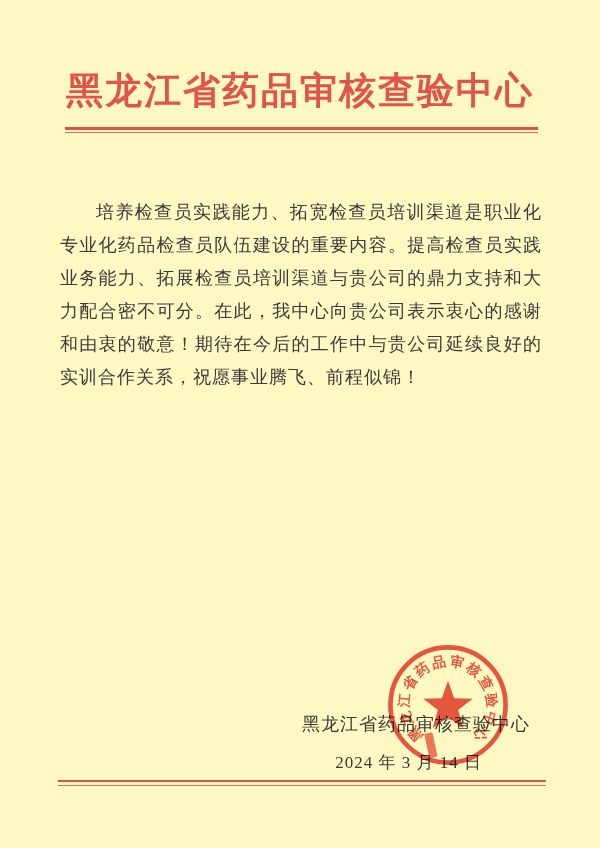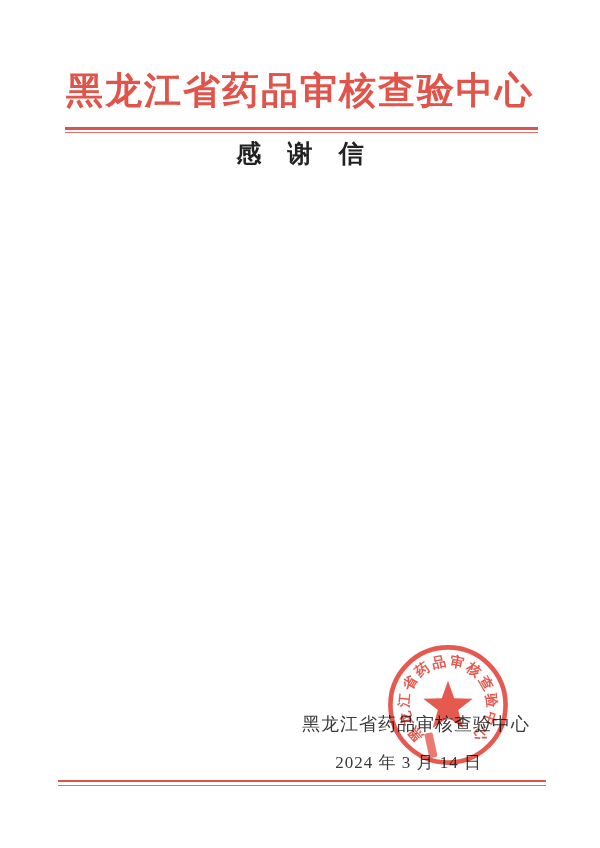--- a/index.html
+++ b/index.html
@@ -6,21 +6,21 @@
     --title-red:#e2544a;
     --line-red:#d9554b;
     --seal-red:#e34b40;
     --body-text:#3a3a3a;
   }
   html,body{margin:0;padding:0;background:#e9e9e9;}
   .page{
     position:relative;
     width:600px;height:848px;
     margin:0 auto;
-    background:#ffffff;
+    background:#fef9c3;
     overflow:hidden;
     font-family:"Liberation Serif","DejaVu Serif",serif;
     color:var(--body-text);
   }
   
   .org-title{
     margin:70px 30px 0 30px;
     text-align:center;
     font-size:37px;
     line-height:1.15;
@@ -106,23 +106,23 @@
 
 <div class="page">
 
   <h1 class="org-title">黑龙江省药品审核查验中心</h1>
 
   <div class="head-rule">
     <div class="rule-thick"></div>
     <div class="rule-thin"></div>
   </div>
 
-  <h2 class="letter-title">感 谢 信</h2>
 
   <div class="letter-body">
+    <p class="para">培养检查员实践能力、拓宽检查员培训渠道是职业化专业化药品检查员队伍建设的重要内容。提高检查员实践业务能力、拓展检查员培训渠道与贵公司的鼎力支持和大力配合密不可分。在此，我中心向贵公司表示衷心的感谢和由衷的敬意！期待在今后的工作中与贵公司延续良好的实训合作关系，祝愿事业腾飞、前程似锦！</p>
   </div>
 
   <div class="sign-org">黑龙江省药品审核查验中心</div>
 
   <div class="sign-date">2024 年 3 月 14 日</div>
 
   <div class="seal">
     <svg viewBox="0 0 140 140">
       <circle class="seal-ring" cx="70" cy="70" r="62"></circle>
       <polygon class="seal-star" points="0,-28 6.7,-9.2 26.6,-8.7 10.9,3.5 16.5,22.7 0,11.4 -16.5,22.7 -10.9,3.5 -26.6,-8.7 -6.7,-9.2" transform="translate(70 72)"></polygon>

